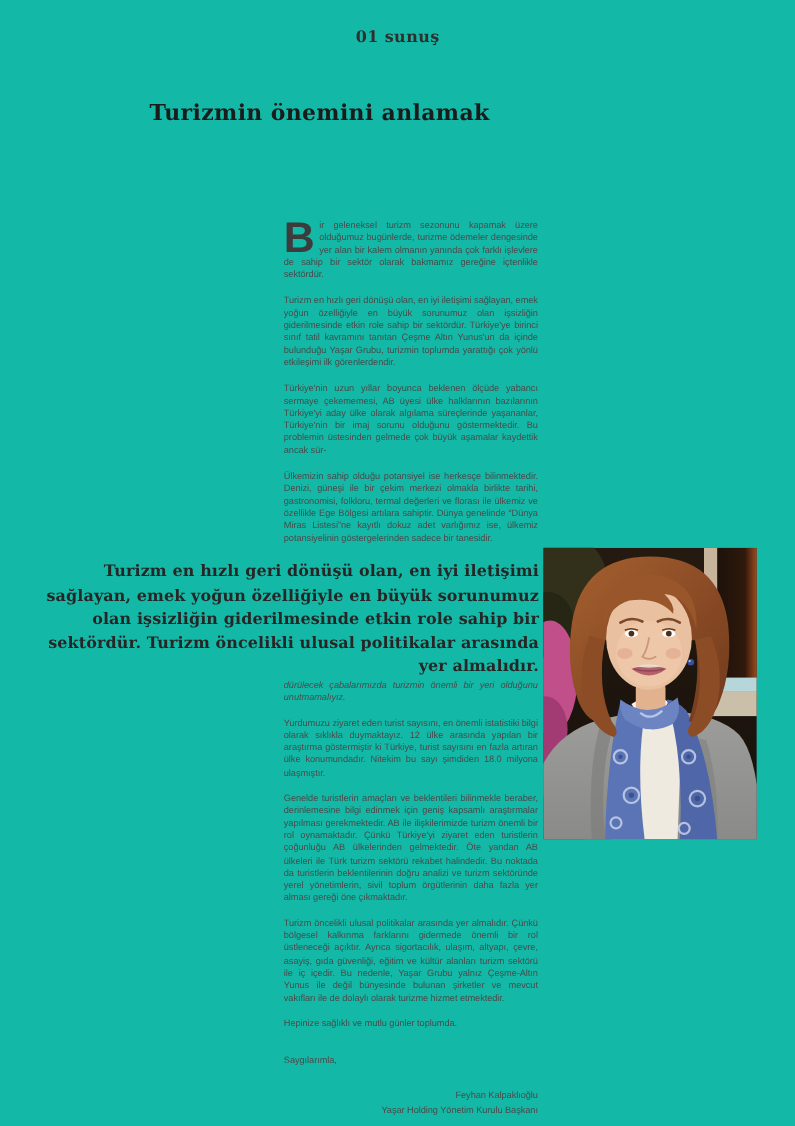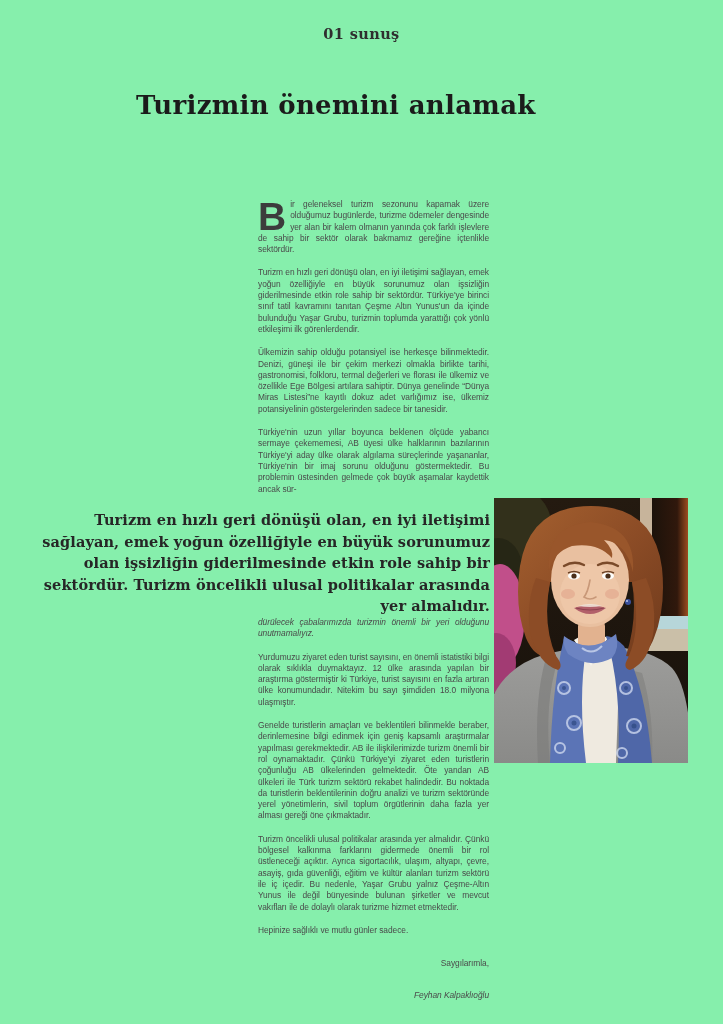--- a/index.html
+++ b/index.html
@@ -1,28 +1,28 @@
 <!DOCTYPE html>
 <html><head>
 <meta charset="utf-8">
 <style>
   html,body{margin:0;padding:0;background:#e8e8e8;}
   .page{
-    position:relative;width:723px;height:1024px;background:#86efac;
+    position:relative;width:723px;height:1024px;background:#14b8a6;
     margin:0 auto;overflow:hidden;
     font-family:"Liberation Sans", sans-serif;
   }
   .kicker{
     position:absolute;top:25px;left:0;width:723px;text-align:center;
     font-family:"DejaVu Serif", serif;font-weight:bold;font-size:14.5px;
     color:#2f2f2f;letter-spacing:.4px;
   }
   .headline{
     position:absolute;top:90px;left:136px;width:420px;
-    font-family:"DejaVu Serif", serif;font-weight:bold;font-size:26px;
+    font-family:"DejaVu Serif", serif;font-weight:bold;font-size:20px;
     color:#1b1b1b;letter-spacing:.3px;white-space:nowrap;
   }
   .col{
     position:absolute;left:258px;width:231px;
     color:#4a4a4a;font-size:8.4px;line-height:11.3px;
     text-align:justify;letter-spacing:-.05px;
   }
   .col-top{top:199px;}
   .col-bottom{top:601px;}
   .par{margin:0 0 12px 0;}
@@ -32,39 +32,39 @@
   }
   .pullquote{
     position:absolute;top:509px;left:35px;width:455px;
     font-family:"DejaVu Serif", serif;font-weight:bold;font-size:14.5px;
     line-height:21.5px;color:#262626;text-align:right;letter-spacing:.1px;
   }
   .photo{
     position:absolute;top:498px;left:494px;width:194px;height:265px;
     display:block;
   }
-  .signoff{text-align:right;margin:22px 0 0 0;}
-  .sigblock{text-align:right;margin:20px 0 0 0;line-height:13.5px;font-style:italic;}
+  .signoff{text-align:left;margin:22px 0 0 0;}
+  .sigblock{text-align:right;margin:20px 0 0 0;line-height:13.5px;}
 </style>
 </head>
 <body>
 
 <div class="page">
 
   <div class="kicker">01 sunuş</div>
 
   <h1 class="headline" style="margin:0;">Turizmin önemini anlamak</h1>
 
   <div class="col col-top">
     <p class="par" style="margin-top:0;">
       <span class="dropcap">B</span><span>ir geleneksel turizm sezonunu kapamak üzere olduğumuz bugünlerde, turizme ödemeler dengesinde yer alan bir kalem olmanın yanında çok farklı işlevlere de sahip bir sektör olarak bakmamız gereğine içtenlikle sektördür.</span>
     </p>
     <p class="par">Turizm en hızlı geri dönüşü olan, en iyi iletişimi sağlayan, emek yoğun özelliğiyle en büyük sorunumuz olan işsizliğin giderilmesinde etkin role sahip bir sektördür. Türkiye'ye birinci sınıf tatil kavramını tanıtan Çeşme Altın Yunus'un da içinde bulunduğu Yaşar Grubu, turizmin toplumda yarattığı çok yönlü etkileşimi ilk görenlerdendir.</p>
+    <p class="par">Türkiye'nin uzun yıllar boyunca beklenen ölçüde yabancı sermaye çekememesi, AB üyesi ülke halklarının bazılarının Türkiye'yi aday ülke olarak algılama süreçlerinde yaşananlar, Türkiye'nin bir imaj sorunu olduğunu göstermektedir. Bu problemin üstesinden gelmede çok büyük aşamalar kaydettik ancak sür-</p>
     <p class="par">Ülkemizin sahip olduğu potansiyel ise herkesçe bilinmektedir. Denizi, güneşi ile bir çekim merkezi olmakla birlikte tarihi, gastronomisi, folkloru, termal değerleri ve florası ile ülkemiz ve özellikle Ege Bölgesi artılara sahiptir. Dünya genelinde “Dünya Miras Listesi”ne kayıtlı dokuz adet varlığımız ise, ülkemiz potansiyelinin göstergelerinden sadece bir tanesidir.</p>
-    <p class="par">Türkiye'nin uzun yıllar boyunca beklenen ölçüde yabancı sermaye çekememesi, AB üyesi ülke halklarının bazılarının Türkiye'yi aday ülke olarak algılama süreçlerinde yaşananlar, Türkiye'nin bir imaj sorunu olduğunu göstermektedir. Bu problemin üstesinden gelmede çok büyük aşamalar kaydettik ancak sür-</p>
   </div>
 
   <div class="pullquote">Turizm en hızlı geri dönüşü olan, en iyi iletişimi sağlayan, emek yoğun özelliğiyle en büyük sorunumuz olan işsizliğin giderilmesinde etkin role sahip bir sektördür. Turizm öncelikli ulusal politikalar arasında yer almalıdır.</div>
 
   <svg class="photo" viewBox="0 0 194 265" preserveAspectRatio="none">
     <defs>
       <linearGradient id="bgG" x1="0" y1="0" x2="0" y2="1">
         <stop offset="0" stop-color="#241a10"></stop>
           <stop offset="1" stop-color="#17110b"></stop>
       </linearGradient>
@@ -158,21 +158,22 @@
 
     <circle cx="134" cy="104" r="3" fill="#3a4f9a"></circle>
     <circle cx="133" cy="103" r="1" fill="#b9c4ea"></circle>
   </svg>
 
   <div class="col col-bottom">
     <p class="par" style="margin-top:16px;font-style:italic;">dürülecek çabalarımızda turizmin önemli bir yeri olduğunu unutmamalıyız.</p>
     <p class="par">Yurdumuzu ziyaret eden turist sayısını, en önemli istatistiki bilgi olarak sıklıkla duymaktayız. 12 ülke arasında yapılan bir araştırma göstermiştir ki Türkiye, turist sayısını en fazla artıran ülke konumundadır. Nitekim bu sayı şimdiden 18.0 milyona ulaşmıştır.</p>
     <p class="par">Genelde turistlerin amaçları ve beklentileri bilinmekle beraber, derinlemesine bilgi edinmek için geniş kapsamlı araştırmalar yapılması gerekmektedir. AB ile ilişkilerimizde turizm önemli bir rol oynamaktadır. Çünkü Türkiye'yi ziyaret eden turistlerin çoğunluğu AB ülkelerinden gelmektedir. Öte yandan AB ülkeleri ile Türk turizm sektörü rekabet halindedir. Bu noktada da turistlerin beklentilerinin doğru analizi ve turizm sektöründe yerel yönetimlerin, sivil toplum örgütlerinin daha fazla yer alması gereği öne çıkmaktadır.</p>
     <p class="par">Turizm öncelikli ulusal politikalar arasında yer almalıdır. Çünkü bölgesel kalkınma farklarını gidermede önemli bir rol üstleneceği açıktır. Ayrıca sigortacılık, ulaşım, altyapı, çevre, asayiş, gıda güvenliği, eğitim ve kültür alanları turizm sektörü ile iç içedir. Bu nedenle, Yaşar Grubu yalnız Çeşme-Altın Yunus ile değil bünyesinde bulunan şirketler ve mevcut vakıfları ile de dolaylı olarak turizme hizmet etmektedir.</p>
-    <p class="par">Hepinize sağlıklı ve mutlu günler sadece.</p>
+    <p class="par">Hepinize sağlıklı ve mutlu günler toplumda.</p>
 
     <p class="par signoff">Saygılarımla,</p>
     <div class="sigblock">
       <div>Feyhan Kalpaklıoğlu</div>
+      <div>Yaşar Holding Yönetim Kurulu Başkanı</div>
     </div>
   </div>
 
 </div>
 
 </body></html>

